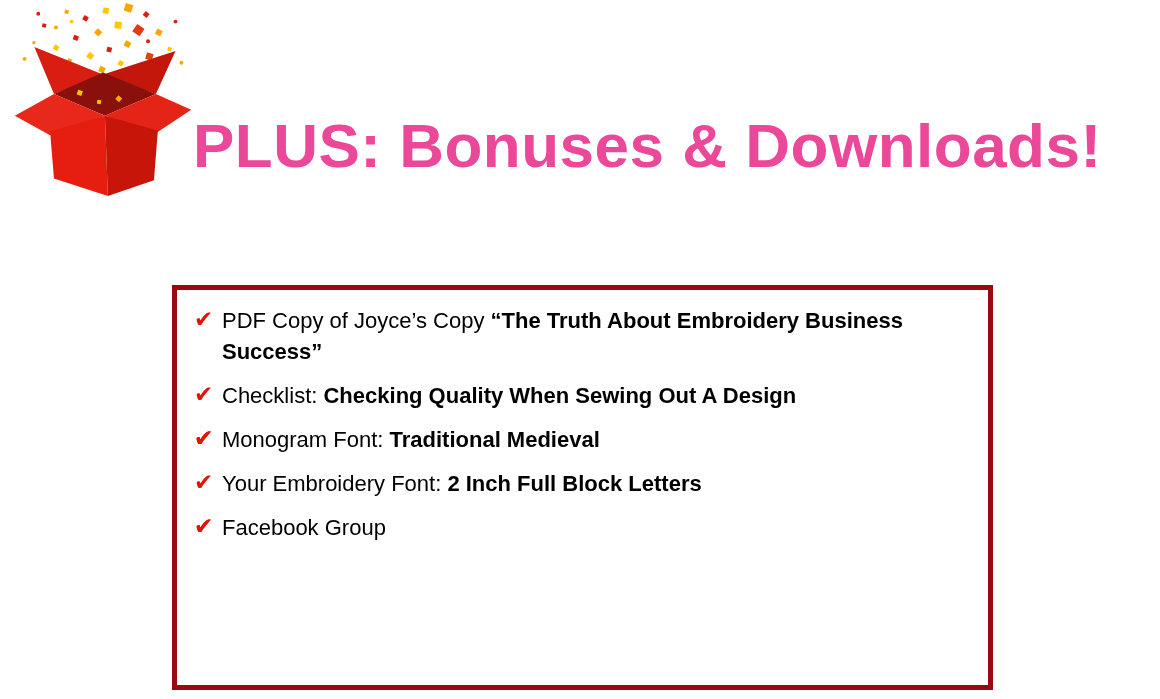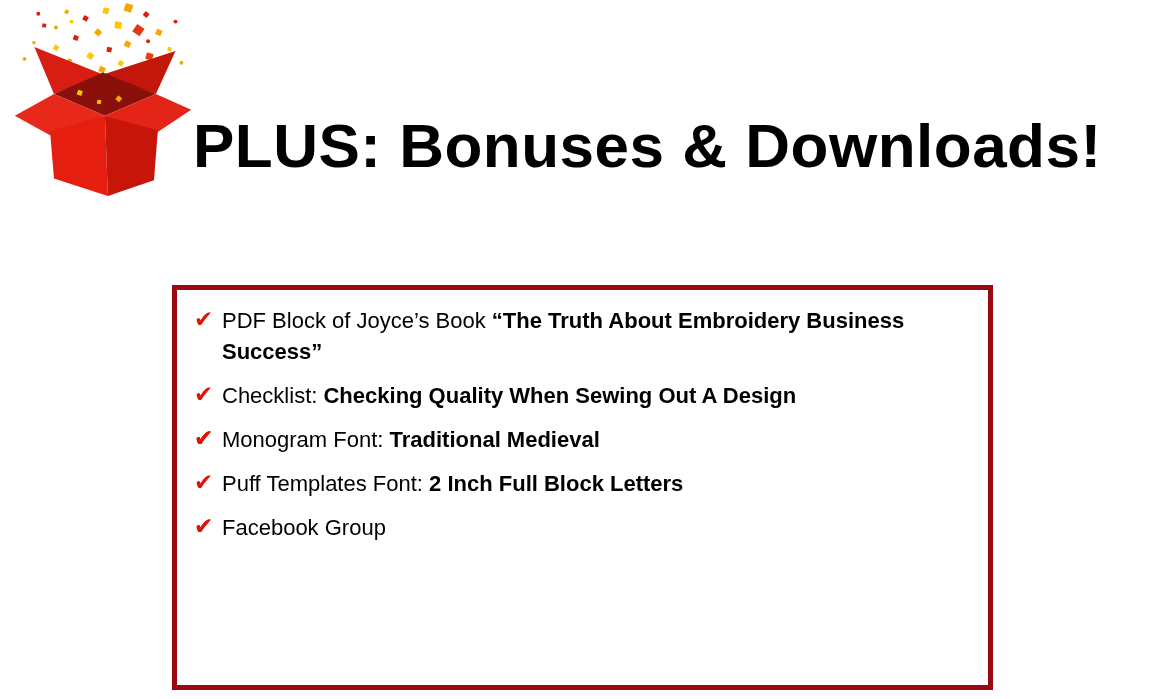--- a/index.html
+++ b/index.html
@@ -25,21 +25,21 @@
     height: 196px;
   }
   .title {
     position: absolute;
     left: 193px;
     top: 110px;
     margin: 0;
     font-size: 62px;
     line-height: 1.15;
     font-weight: bold;
-    color: #000000;
+    color: #ec4899;
     letter-spacing: 0.5px;
     white-space: nowrap;
   }
   .bonus-box {
     position: absolute;
     left: 172px;
     top: 285px;
     width: 821px;
     height: 405px;
     border: 5px solid #9A0911;
@@ -133,39 +133,39 @@
       <rect x="90" y="100" width="4" height="4" fill="#FDC704" transform="rotate(10 92 102)"></rect>
     </g>
   </svg>
 
   <h1 class="title">PLUS: Bonuses &amp; Downloads!</h1>
 
   <div class="bonus-box">
     <ul class="bonus-list">
       <li>
         <span class="check">✔</span>
-        <span><span>PDF Block of Joyce’s Book </span><b>“The Truth About Embroidery Business Success”</b></span>
+        <span><span>PDF Copy of Joyce’s Copy </span><b>“The Truth About Embroidery Business Success”</b></span>
       </li>
       <li>
         <span class="check">✔</span>
         <span><span>Checklist: </span><b>Checking Quality When Sewing Out A Design</b></span>
       </li>
       <li>
         <span class="check">✔</span>
       </li>
       <li>
         <span class="check">✔</span>
       </li>
       <li>
         <span class="check">✔</span>
         <span><span>Monogram Font: </span><b>Traditional Medieval</b></span>
       </li>
       <li>
         <span class="check">✔</span>
-        <span><span>Puff Templates Font: </span><b>2 Inch Full Block Letters</b></span>
+        <span><span>Your Embroidery Font: </span><b>2 Inch Full Block Letters</b></span>
       </li>
       <li>
         <span class="check">✔</span>
       </li>
       <li>
         <span class="check">✔</span>
         <span><span>Facebook Group</span><b></b></span>
       </li>
     </ul>
   </div>

